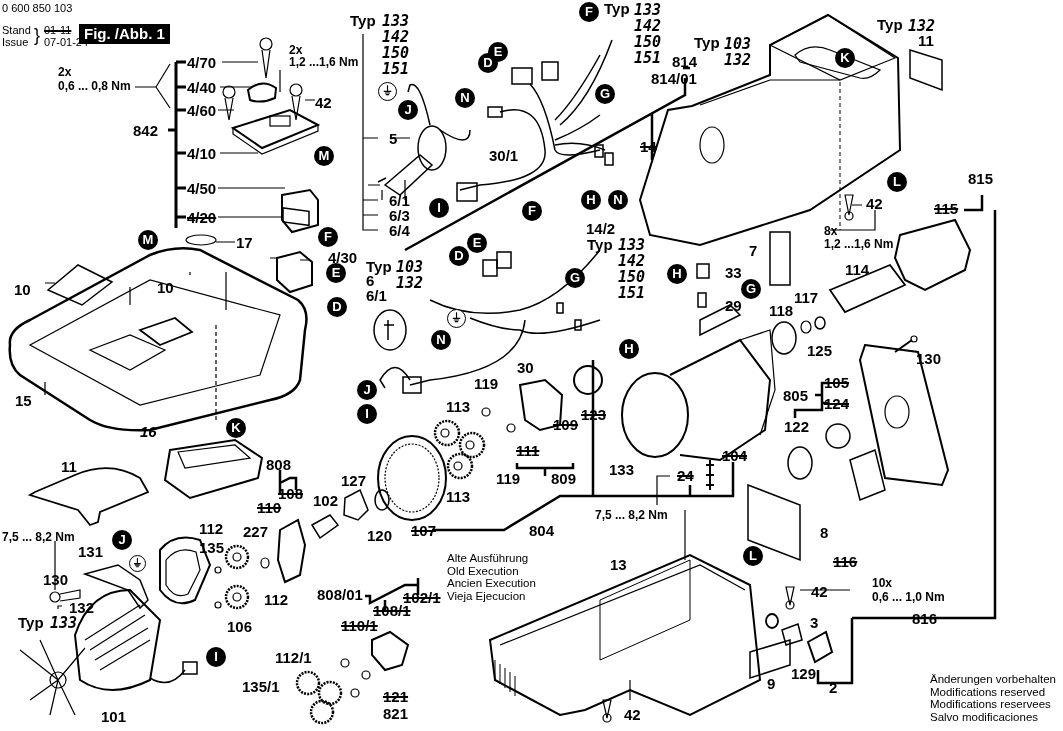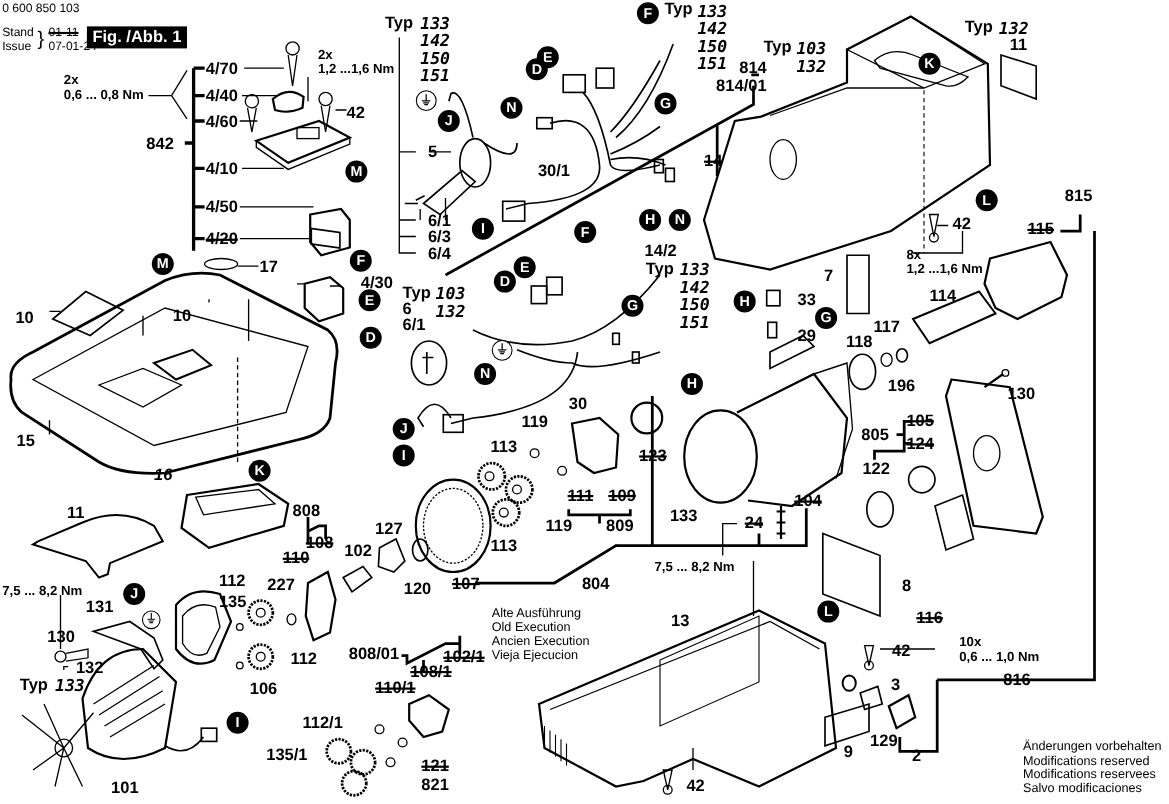--- a/index.html
+++ b/index.html
@@ -346,31 +346,31 @@
 <div class="lbl strike" style="left:934px;top:201px;">115</div>
 <div class="lbl" style="left:366px;top:273px;">6</div>
 <div class="lbl" style="left:366px;top:288px;">6/1</div>
 <div class="lbl" style="left:517px;top:360px;">30</div>
 <div class="lbl" style="left:749px;top:243px;">7</div>
 <div class="lbl" style="left:725px;top:265px;">33</div>
 <div class="lbl" style="left:725px;top:298px;">29</div>
 <div class="lbl" style="left:845px;top:262px;">114</div>
 <div class="lbl" style="left:794px;top:290px;">117</div>
 <div class="lbl" style="left:769px;top:303px;">118</div>
-<div class="lbl" style="left:807px;top:343px;">196</div>
+<div class="lbl" style="left:807px;top:343px;">125</div>
 <div class="lbl" style="left:916px;top:351px;">130</div>
 <div class="lbl" style="left:783px;top:388px;">805</div>
 <div class="lbl strike" style="left:824px;top:375px;">105</div>
 <div class="lbl strike" style="left:824px;top:396px;">124</div>
 <div class="lbl" style="left:784px;top:419px;">122</div>
 <div class="lbl" style="left:474px;top:376px;">119</div>
 <div class="lbl" style="left:446px;top:399px;">113</div>
 <div class="lbl strike" style="left:581px;top:407px;">123</div>
 <div class="lbl strike" style="left:516px;top:443px;">111</div>
-<div class="lbl strike" style="left:553px;top:443px;">109</div>
+<div class="lbl strike" style="left:553px;top:417px;">109</div>
 <div class="lbl" style="left:496px;top:471px;">119</div>
 <div class="lbl" style="left:536px;top:471px;margin-left:15px;">809</div>
 <div class="lbl" style="left:446px;top:489px;">113</div>
 <div class="lbl" style="left:609px;top:462px;">133</div>
 <div class="lbl strike" style="left:722px;top:448px;">104</div>
 <div class="lbl strike" style="left:677px;top:468px;">24</div>
 <div class="lbl" style="left:266px;top:457px;">808</div>
 <div class="lbl strike" style="left:278px;top:486px;">108</div>
 <div class="lbl strike" style="left:257px;top:500px;">110</div>
 <div class="lbl" style="left:313px;top:493px;">102</div>

